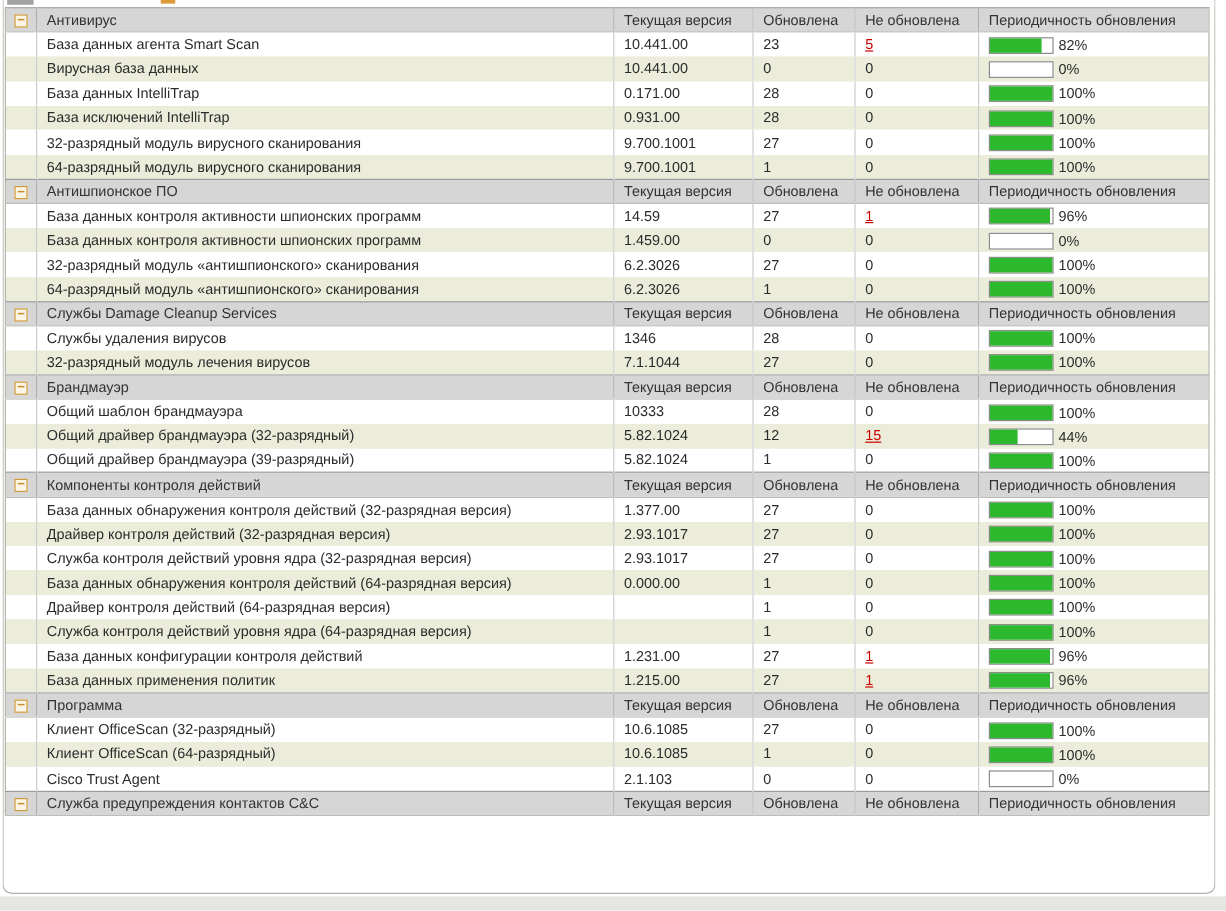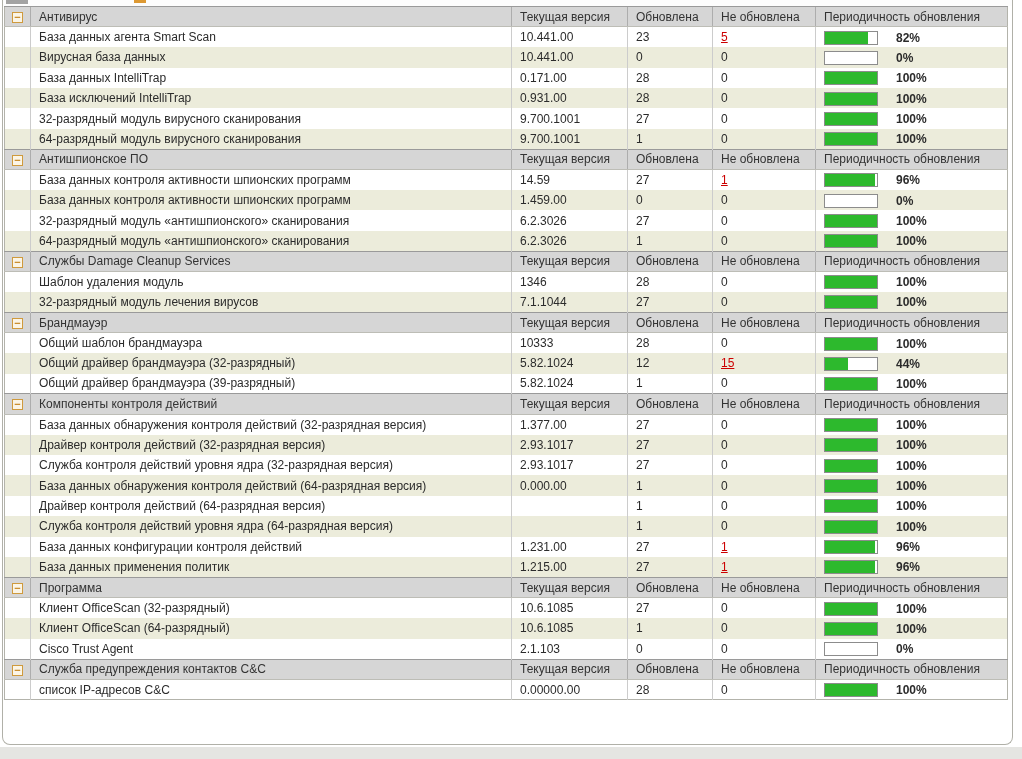--- a/index.html
+++ b/index.html
@@ -39,21 +39,21 @@
     border:1px solid #cf9a3d;background:#fbf5e6;color:#c88a2a;
     font-weight:bold;font-size:11px;text-align:center;vertical-align:middle;
     box-sizing:border-box;cursor:pointer;
   }
   a.neg{color:#cc0000;text-decoration:underline;cursor:pointer;}
   .bar{
     display:inline-block;width:52px;height:12px;border:1px solid #8c8c8c;
     background:#ffffff;vertical-align:middle;box-sizing:content-box;
   }
   .fill{height:100%;background:#2db92d;}
-  .pct{margin-left:18px;vertical-align:middle;font-weight:bold;}
+  .pct{margin-left:4px;vertical-align:middle;}
 </style>
 </head>
 <body>
 
 <div class="bottom-bg"></div>
 
 <div class="panel">
   <div class="top-strip">
     <span class="frag-gray"></span>
     <span class="frag-orange"></span>
@@ -168,21 +168,21 @@
         <tr class="sec">
           <td class="icon-cell"><span class="minus">−</span></td>
           <td>Службы Damage Cleanup Services</td>
           <td>Текущая версия</td>
           <td>Обновлена</td>
           <td>Не обновлена</td>
           <td>Периодичность обновления</td>
         </tr>
         <tr class="data r0">
           <td class="icon-cell"></td>
-          <td>Шаблон удаления модуль</td>
+          <td>Службы удаления вирусов</td>
           <td>1346</td>
           <td>28</td>
           <td><span>0</span></td>
           <td><div class="bar"><div class="fill" style="width: 100%;"></div></div><span class="pct">100%</span></td>
         </tr>
         <tr class="data r1">
           <td class="icon-cell"></td>
           <td>32-разрядный модуль лечения вирусов</td>
           <td>7.1.1044</td>
           <td>27</td>
@@ -326,23 +326,15 @@
           <td><div class="bar"><div class="fill" style="width: 0%;"></div></div><span class="pct">0%</span></td>
         </tr>
         <tr class="sec">
           <td class="icon-cell"><span class="minus">−</span></td>
           <td>Служба предупреждения контактов C&amp;C</td>
           <td>Текущая версия</td>
           <td>Обновлена</td>
           <td>Не обновлена</td>
           <td>Периодичность обновления</td>
         </tr>
-        <tr class="data r0">
-          <td class="icon-cell"></td>
-          <td>список IP-адресов C&amp;C</td>
-          <td>0.00000.00</td>
-          <td>28</td>
-          <td><span>0</span></td>
-          <td><div class="bar"><div class="fill" style="width: 100%;"></div></div><span class="pct">100%</span></td>
-        </tr>
       </tbody>
   </table>
 </div>
 
 </body></html>

